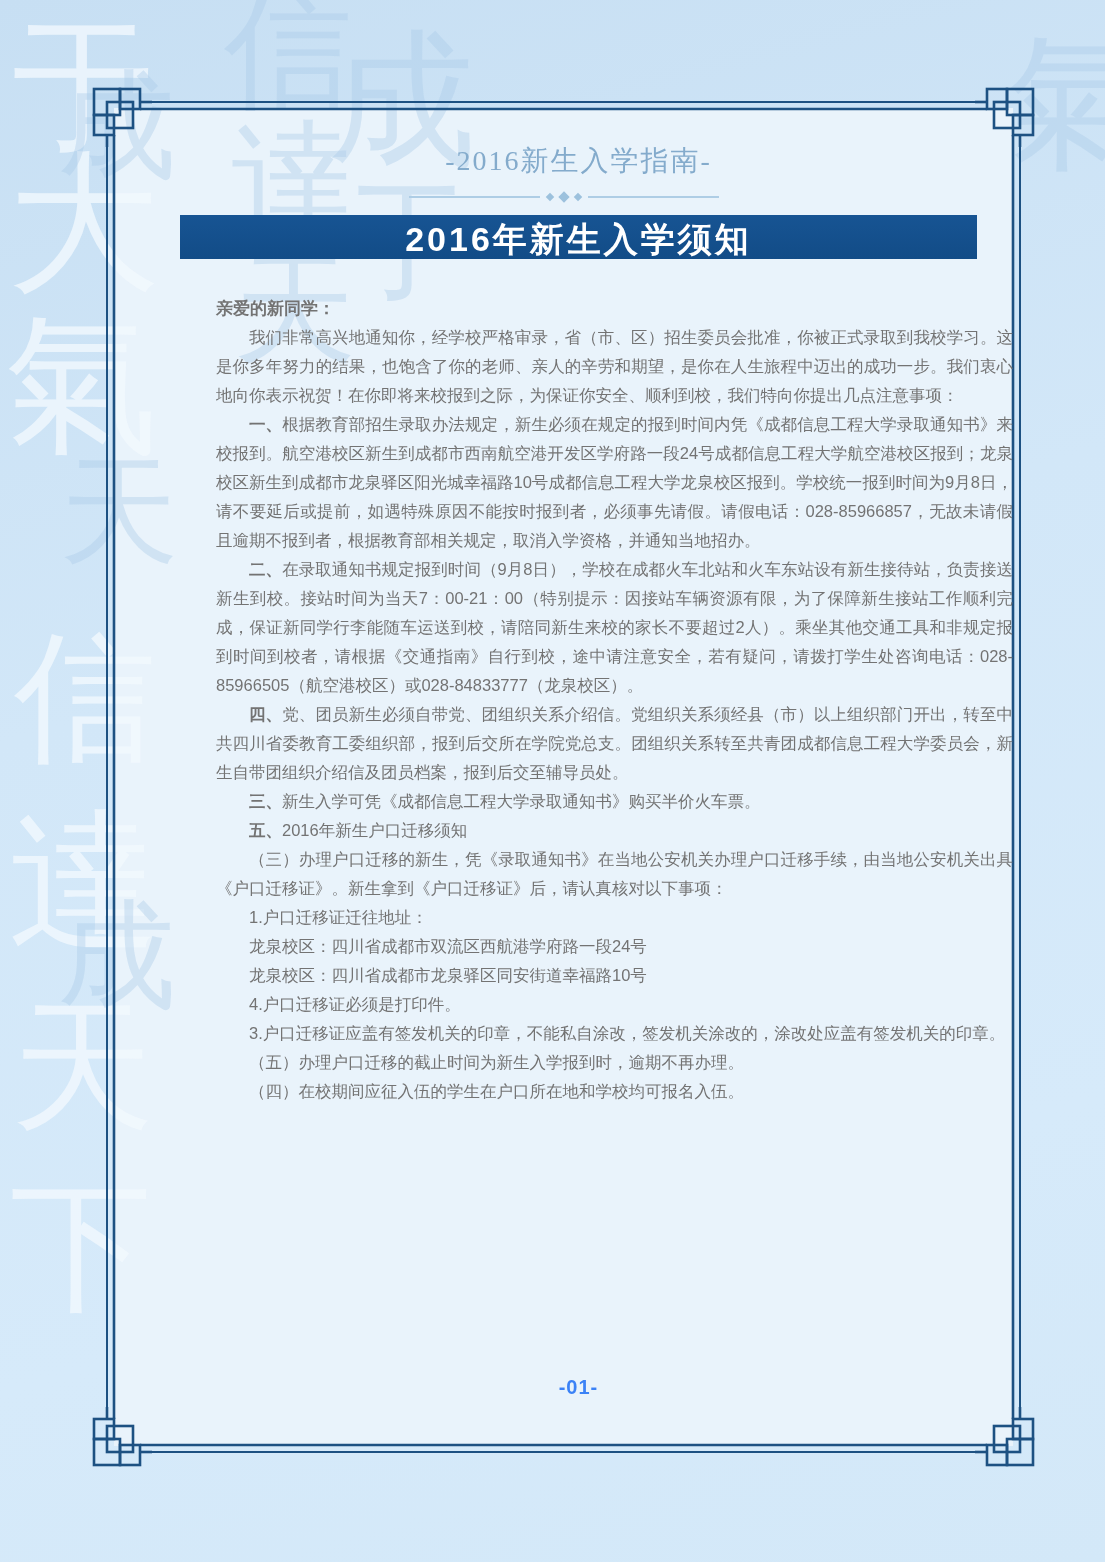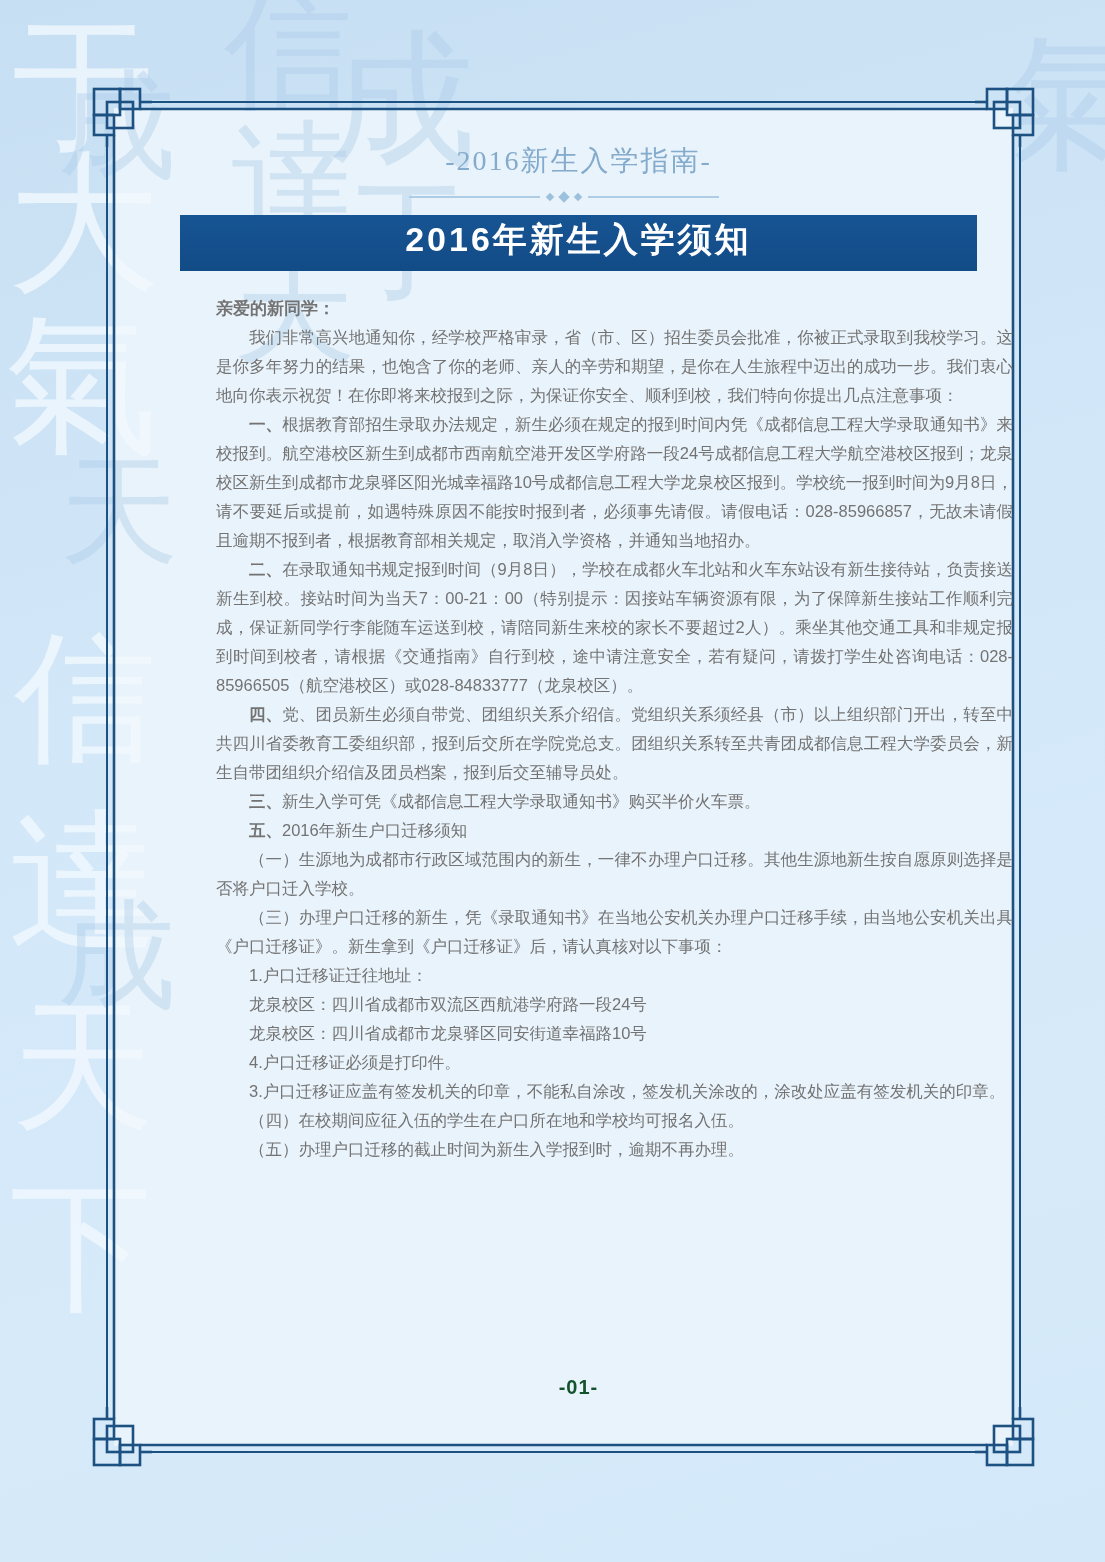--- a/index.html
+++ b/index.html
@@ -24,30 +24,30 @@
     font-size:28px;color:#84abcc;letter-spacing:2px;
   }
   .divider{
     position:absolute;z-index:4;left:409px;top:193px;width:310px;
     display:flex;align-items:center;gap:7px;
   }
   .divider .dline{flex:1;height:2px;background:#aecde5;}
   .divider .dot{width:6px;height:6px;background:#9cc1dd;transform:rotate(45deg);}
   .divider .dot.mid{width:8px;height:8px;}
   .banner{
-    top:215px;height:56px;background:linear-gradient(180deg,#175493 0%,#124c87 100%);
+    top:215px;height:44px;background:linear-gradient(180deg,#175493 0%,#124c87 100%);
     color:#ffffff;font-weight:bold;font-size:34px;line-height:49px;
     text-align:center;letter-spacing:3px;
   }
   .letter{top:294px;color:#737373;font-size:16.5px;line-height:29px;text-align:justify;margin-left:36px;}
   .salutation{font-weight:bold;margin:0 0 0 0;font-size:17px;}
   .letter p{margin:0;text-indent:2em;}
   .letter p b{font-weight:bold;}
   .page-footer{
-    top:1376px;text-align:center;color:#14532d;font-weight:bold;
+    top:1376px;text-align:center;color:#3b82f6;font-weight:bold;
     font-size:20px;letter-spacing:1px;
   }
 </style>
 </head>
 <body>
 
 <div class="panel"></div>
 
 <div class="watermarks">
     <div class="wm" style="left: 12px; top: 14px; font-size: 142px; color: rgba(242, 249, 254, 0.78);">于</div>
@@ -113,25 +113,24 @@
 
 <div class="content letter" style="position:absolute;">
   <div class="salutation">亲爱的新同学：</div>
   <div>
       <p>我们非常高兴地通知你，经学校严格审录，省（市、区）招生委员会批准，你被正式录取到我校学习。这是你多年努力的结果，也饱含了你的老师、亲人的辛劳和期望，是你在人生旅程中迈出的成功一步。我们衷心地向你表示祝贺！在你即将来校报到之际，为保证你安全、顺利到校，我们特向你提出几点注意事项：</p>
       <p><b>一、</b>根据教育部招生录取办法规定，新生必须在规定的报到时间内凭《成都信息工程大学录取通知书》来校报到。航空港校区新生到成都市西南航空港开发区学府路一段24号成都信息工程大学航空港校区报到；龙泉校区新生到成都市龙泉驿区阳光城幸福路10号成都信息工程大学龙泉校区报到。学校统一报到时间为9月8日，请不要延后或提前，如遇特殊原因不能按时报到者，必须事先请假。请假电话：028-85966857，无故未请假且逾期不报到者，根据教育部相关规定，取消入学资格，并通知当地招办。</p>
       <p><b>二、</b>在录取通知书规定报到时间（9月8日），学校在成都火车北站和火车东站设有新生接待站，负责接送新生到校。接站时间为当天7：00-21：00（特别提示：因接站车辆资源有限，为了保障新生接站工作顺利完成，保证新同学行李能随车运送到校，请陪同新生来校的家长不要超过2人）。乘坐其他交通工具和非规定报到时间到校者，请根据《交通指南》自行到校，途中请注意安全，若有疑问，请拨打学生处咨询电话：028-85966505（航空港校区）或028-84833777（龙泉校区）。</p>
       <p><b>四、</b>党、团员新生必须自带党、团组织关系介绍信。党组织关系须经县（市）以上组织部门开出，转至中共四川省委教育工委组织部，报到后交所在学院党总支。团组织关系转至共青团成都信息工程大学委员会，新生自带团组织介绍信及团员档案，报到后交至辅导员处。</p>
       <p><b>三、</b>新生入学可凭《成都信息工程大学录取通知书》购买半价火车票。</p>
       <p><b>五、</b>2016年新生户口迁移须知</p>
-      <p>（一）生源地为成都市行政区域范围内的新生，一律不办理户口迁移。其他生源地新生按自愿原则选择是否将户口迁入学校。</p>
       <p>（三）办理户口迁移的新生，凭《录取通知书》在当地公安机关办理户口迁移手续，由当地公安机关出具《户口迁移证》。新生拿到《户口迁移证》后，请认真核对以下事项：</p>
       <p>1.户口迁移证迁往地址：</p>
       <p>龙泉校区：四川省成都市双流区西航港学府路一段24号</p>
       <p>龙泉校区：四川省成都市龙泉驿区同安街道幸福路10号</p>
       <p>4.户口迁移证必须是打印件。</p>
       <p>3.户口迁移证应盖有签发机关的印章，不能私自涂改，签发机关涂改的，涂改处应盖有签发机关的印章。</p>
+      <p>（五）办理户口迁移的截止时间为新生入学报到时，逾期不再办理。</p>
       <p>（四）在校期间应征入伍的学生在户口所在地和学校均可报名入伍。</p>
-      <p>（五）办理户口迁移的截止时间为新生入学报到时，逾期不再办理。</p>
     </div>
 </div>
 
 <div class="content page-footer" style="position:absolute;">-01-</div>
 
 </body></html>

